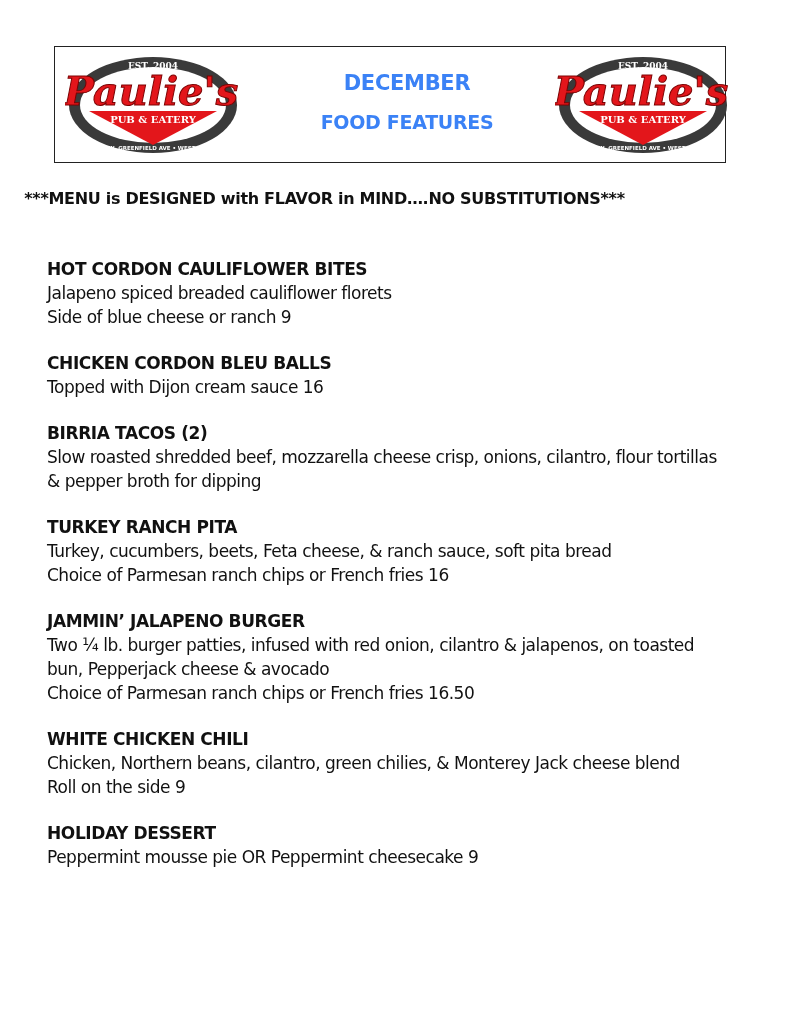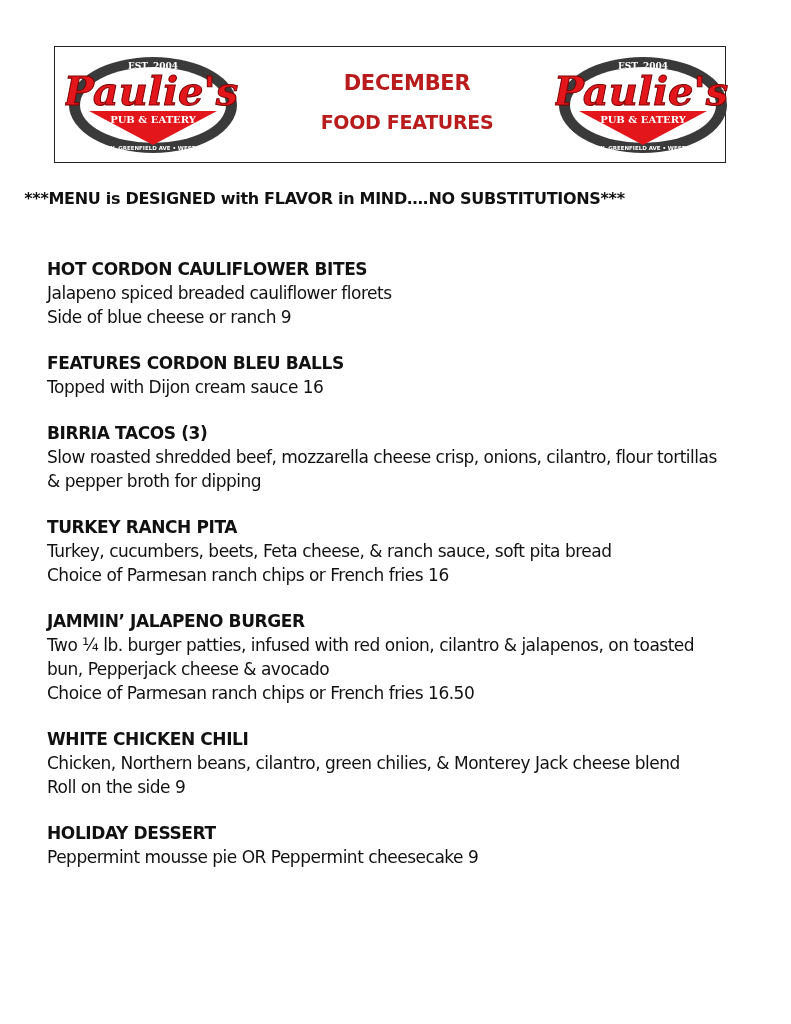--- a/index.html
+++ b/index.html
@@ -9,21 +9,21 @@
     }
     .header-box {
       position: absolute; left: 54px; top: 46px; width: 672px; height: 117px;
       border: 1.5px solid #222; box-sizing: border-box; background: #fff;
     }
     .logo { position: absolute; top: 6px; width: 176px; height: 104px; }
     .logo.left { left: 10px; }
     .logo.right { left: 500px; }
     .header-title {
       position: absolute; left: 230px; width: 244px; text-align: center;
-      font-family: "DejaVu Sans", sans-serif; font-weight: bold; color: #b91c1c;
+      font-family: "DejaVu Sans", sans-serif; font-weight: bold; color: #3b82f6;
     }
     .header-title.month { top: 24px; font-size: 21px; letter-spacing: -0.3px; }
     .header-title.sub { top: 64px; font-size: 19px; letter-spacing: -0.3px; }
     .notice {
       position: absolute; left: 0; top: 189px; width: 649px; text-align: center;
       font-weight: bold; font-size: 16px; letter-spacing: -0.3px;
     }
     .menu { position: absolute; left: 47px; top: 257px; width: 720px; }
     .item { margin-bottom: 22px; }
     .item-name {
@@ -63,25 +63,25 @@
 
 <div class="notice">***MENU is DESIGNED with FLAVOR in MIND….NO SUBSTITUTIONS***</div>
 
 <div class="menu">
   <div class="item">
     <div class="item-name">HOT CORDON CAULIFLOWER BITES</div>
     <div class="item-line">Jalapeno spiced breaded cauliflower florets</div>
     <div class="item-line">Side of  blue cheese or ranch 9</div>
   </div>
   <div class="item">
-    <div class="item-name">FEATURES CORDON BLEU BALLS</div>
+    <div class="item-name">CHICKEN CORDON BLEU BALLS</div>
     <div class="item-line">Topped with Dijon cream sauce 16</div>
   </div>
   <div class="item">
-    <div class="item-name">BIRRIA TACOS (3)</div>
+    <div class="item-name">BIRRIA TACOS (2)</div>
     <div class="item-line">Slow roasted shredded beef, mozzarella cheese crisp, onions, cilantro, flour tortillas</div>
     <div class="item-line">&amp; pepper broth for dipping</div>
   </div>
   <div class="item">
     <div class="item-name">TURKEY RANCH PITA</div>
     <div class="item-line">Turkey, cucumbers, beets, Feta cheese, &amp; ranch sauce, soft pita bread</div>
     <div class="item-line">Choice of  Parmesan ranch chips or French fries 16</div>
   </div>
   <div class="item">
     <div class="item-name">JAMMIN’ JALAPENO BURGER</div>

